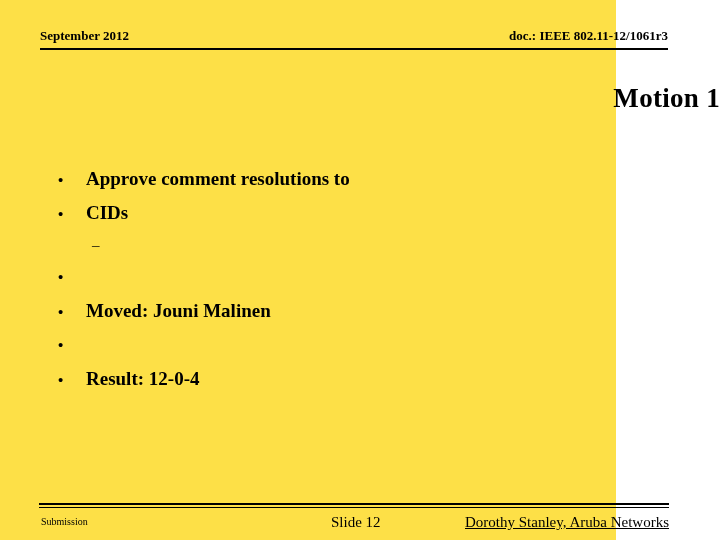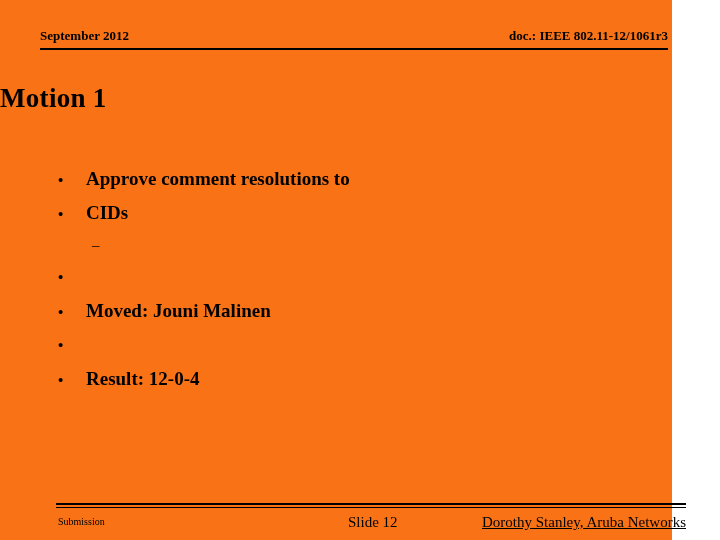--- a/index.html
+++ b/index.html
@@ -14,23 +14,23 @@
     position: relative;
     overflow: hidden;
     font-family: "Liberation Serif", "DejaVu Serif", serif;
     color: #000000;
     -webkit-font-smoothing: none;
   }
 
   .slide {
     position: absolute;
     inset: 0;
-    width: 672px;
+    width: 616px;
     height: 540px;
-    background: #f97316;
+    background: #fde047;
   }
 
   
   .header {
     position: absolute;
     left: 40px;
     top: 28px;
     width: 628px;
     height: 24px;
   }
@@ -53,21 +53,21 @@
     height: 0;
     border-top: 2px solid #000000;
   }
 
   
   .slide-title {
     position: absolute;
     left: 0;
     top: 82px;
     width: 720px;
-    text-align: left;
+    text-align: right;
     font-size: 27px;
     font-weight: bold;
     line-height: 32px;
     letter-spacing: 0.3px;
   }
 
   
   .body-content {
     position: absolute;
     left: 58px;
@@ -113,21 +113,21 @@
     font-size: 15px;
     text-align: left;
   }
   .sub-bullet-text {
     flex: 0 0 auto;
   }
 
   
   .footer {
     position: absolute;
-    left: 56px;
+    left: 39px;
     top: 503px;
     width: 630px;
     height: 34px;
   }
   .footer-rule {
     position: absolute;
     left: 0;
     top: 0;
     width: 630px;
     height: 0;

